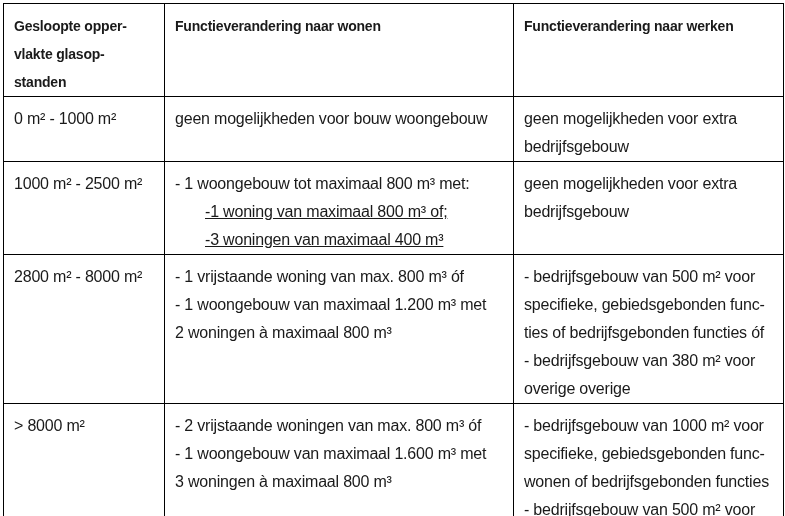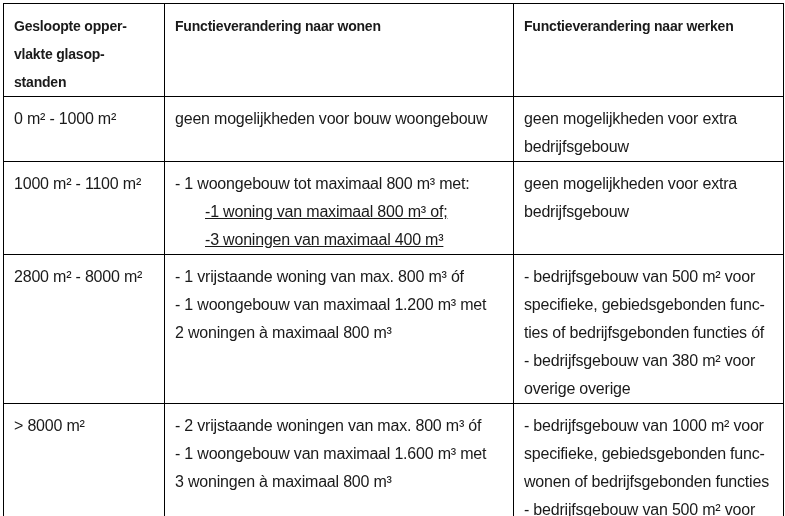--- a/index.html
+++ b/index.html
@@ -44,21 +44,21 @@
       <span class="line">geen mogelijkheden voor bouw woongebouw</span>
     </td>
     <td>
       <span class="line">geen mogelijkheden voor extra</span>
       <span class="line">bedrijfsgebouw</span>
     </td>
   </tr>
 
   <tr style="height:84px">
     <td>
-          <span class="line">1000 m² - 1100 m²</span>
+          <span class="line">1000 m² - 2500 m²</span>
         </td>
     <td>
       <span class="line">- 1 woongebouw tot maximaal 800 m³ met:</span>
       <span class="line ind">-1 woning van maximaal 800 m³ of;</span>
       <span class="line ind">-3 woningen van maximaal 400 m³</span>
     </td>
     <td>
       <span class="line">geen mogelijkheden voor extra</span>
       <span class="line">bedrijfsgebouw</span>
     </td>

